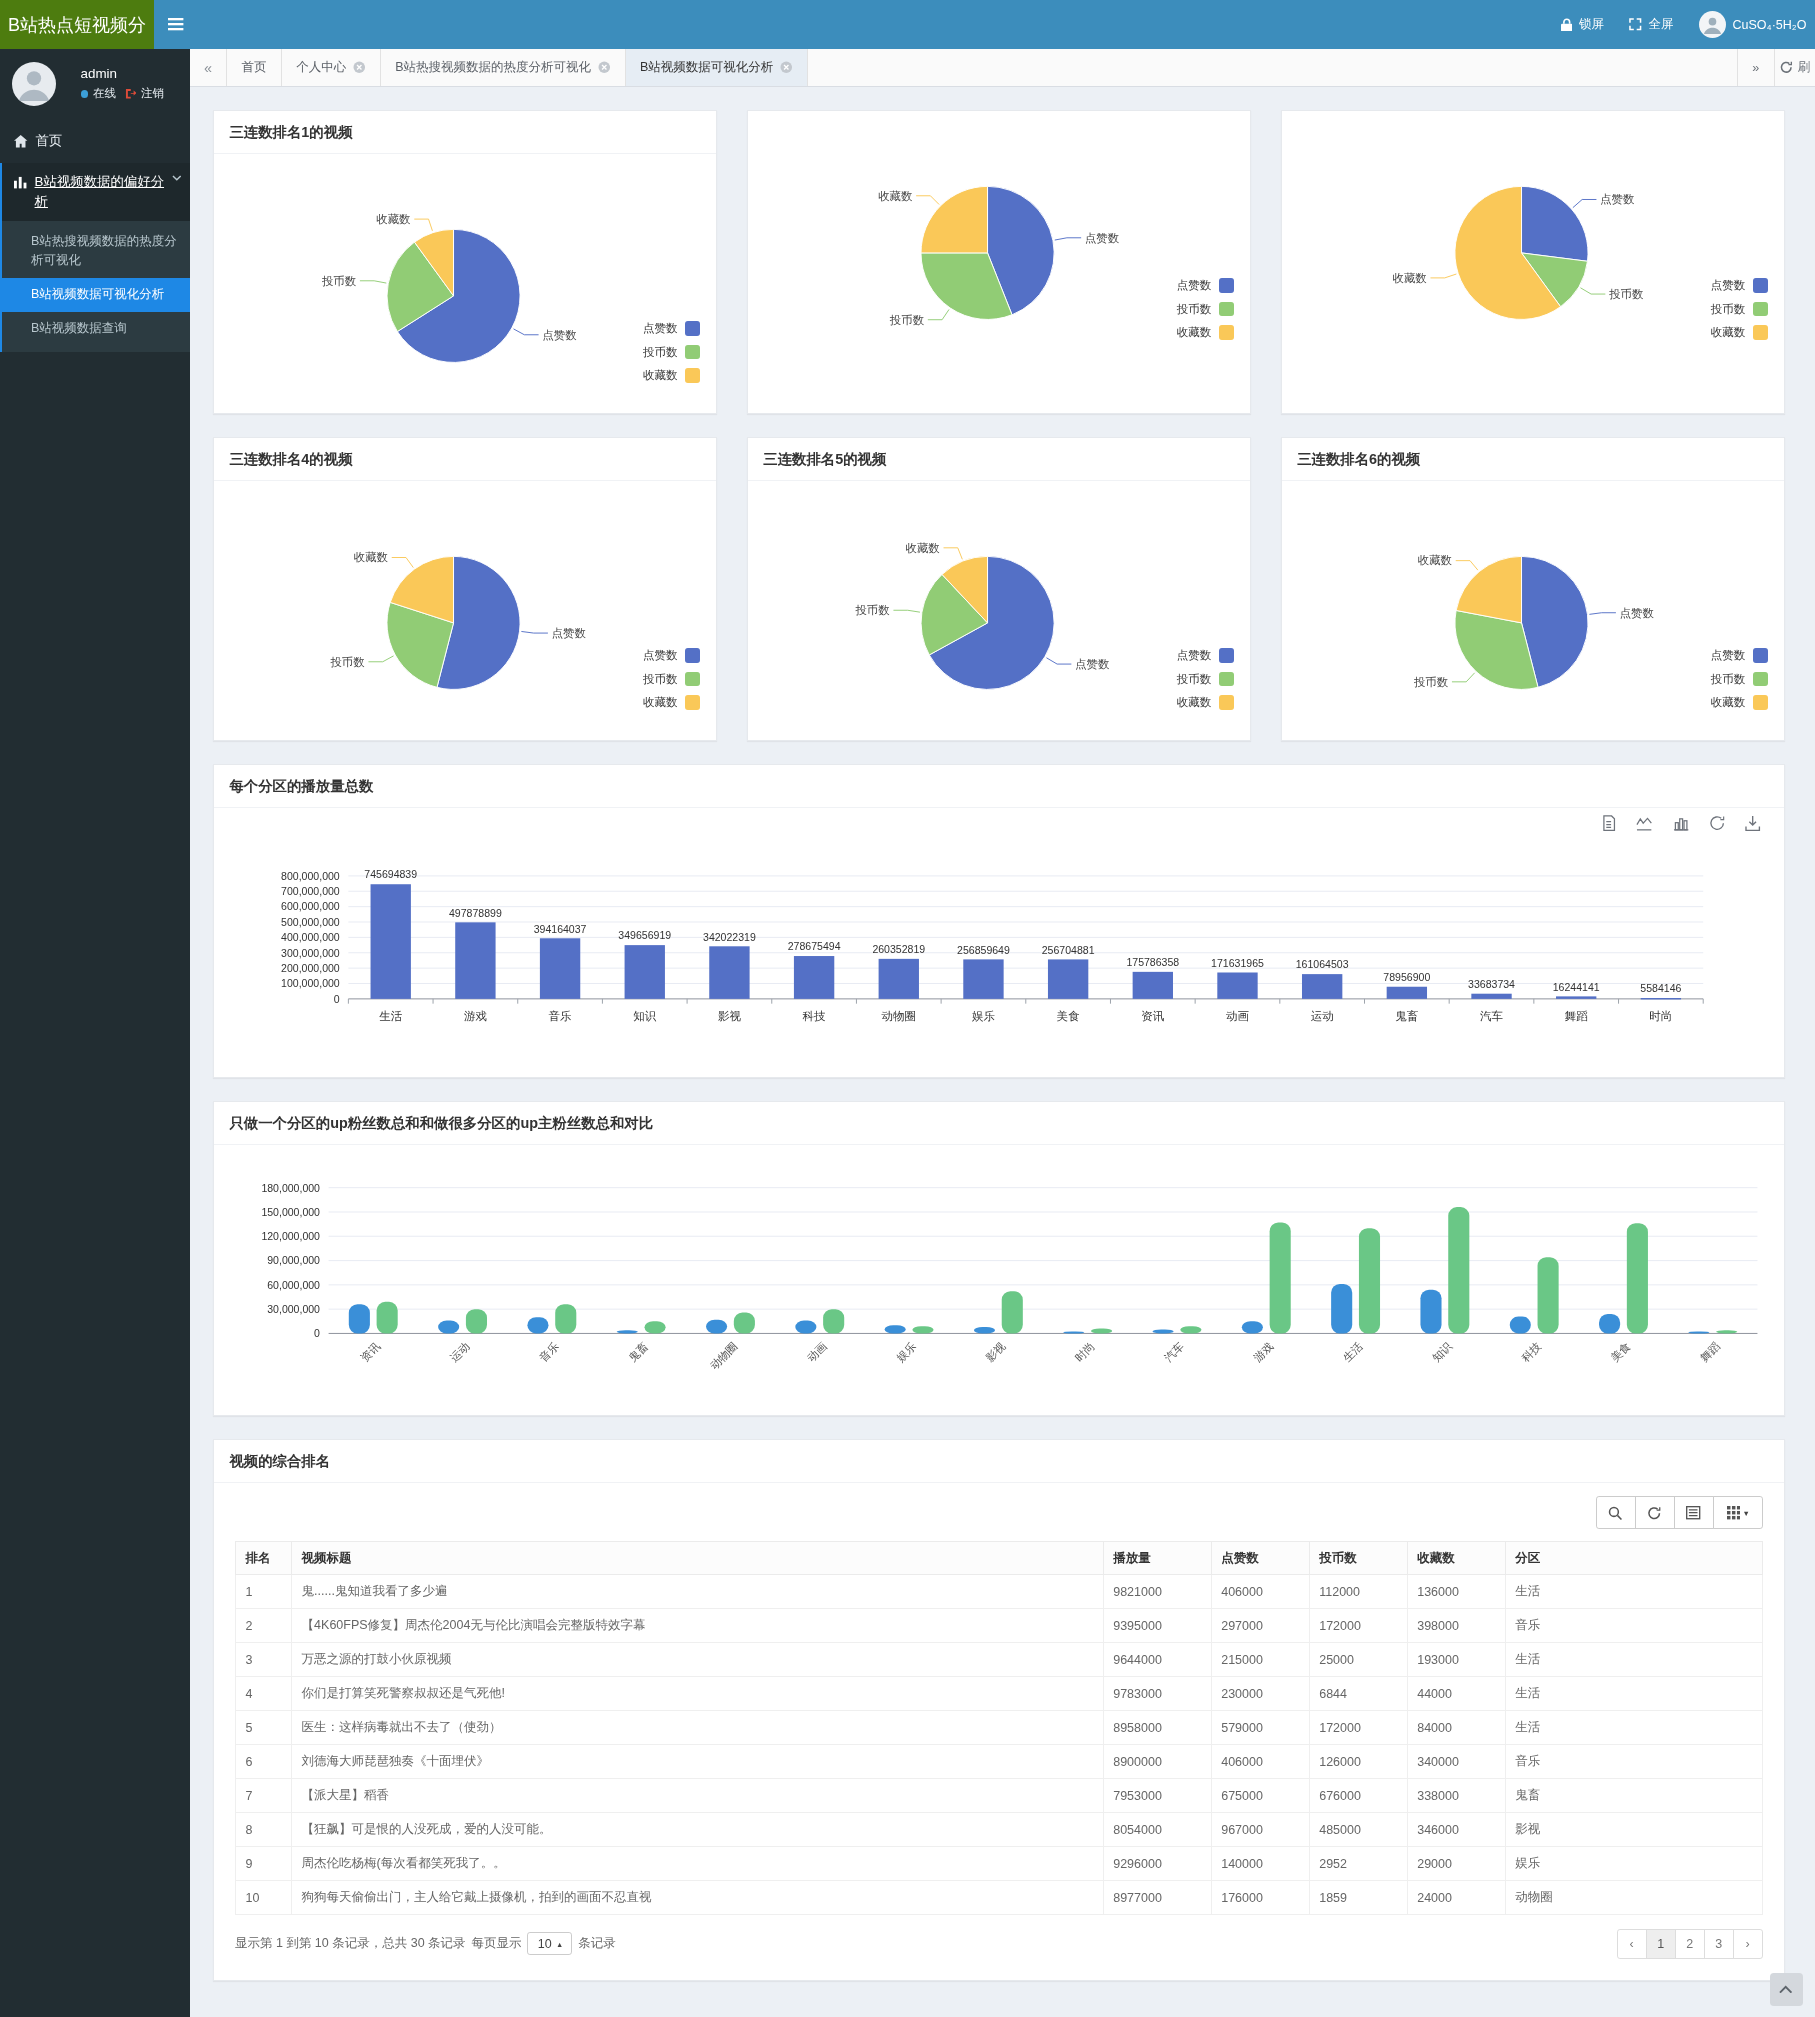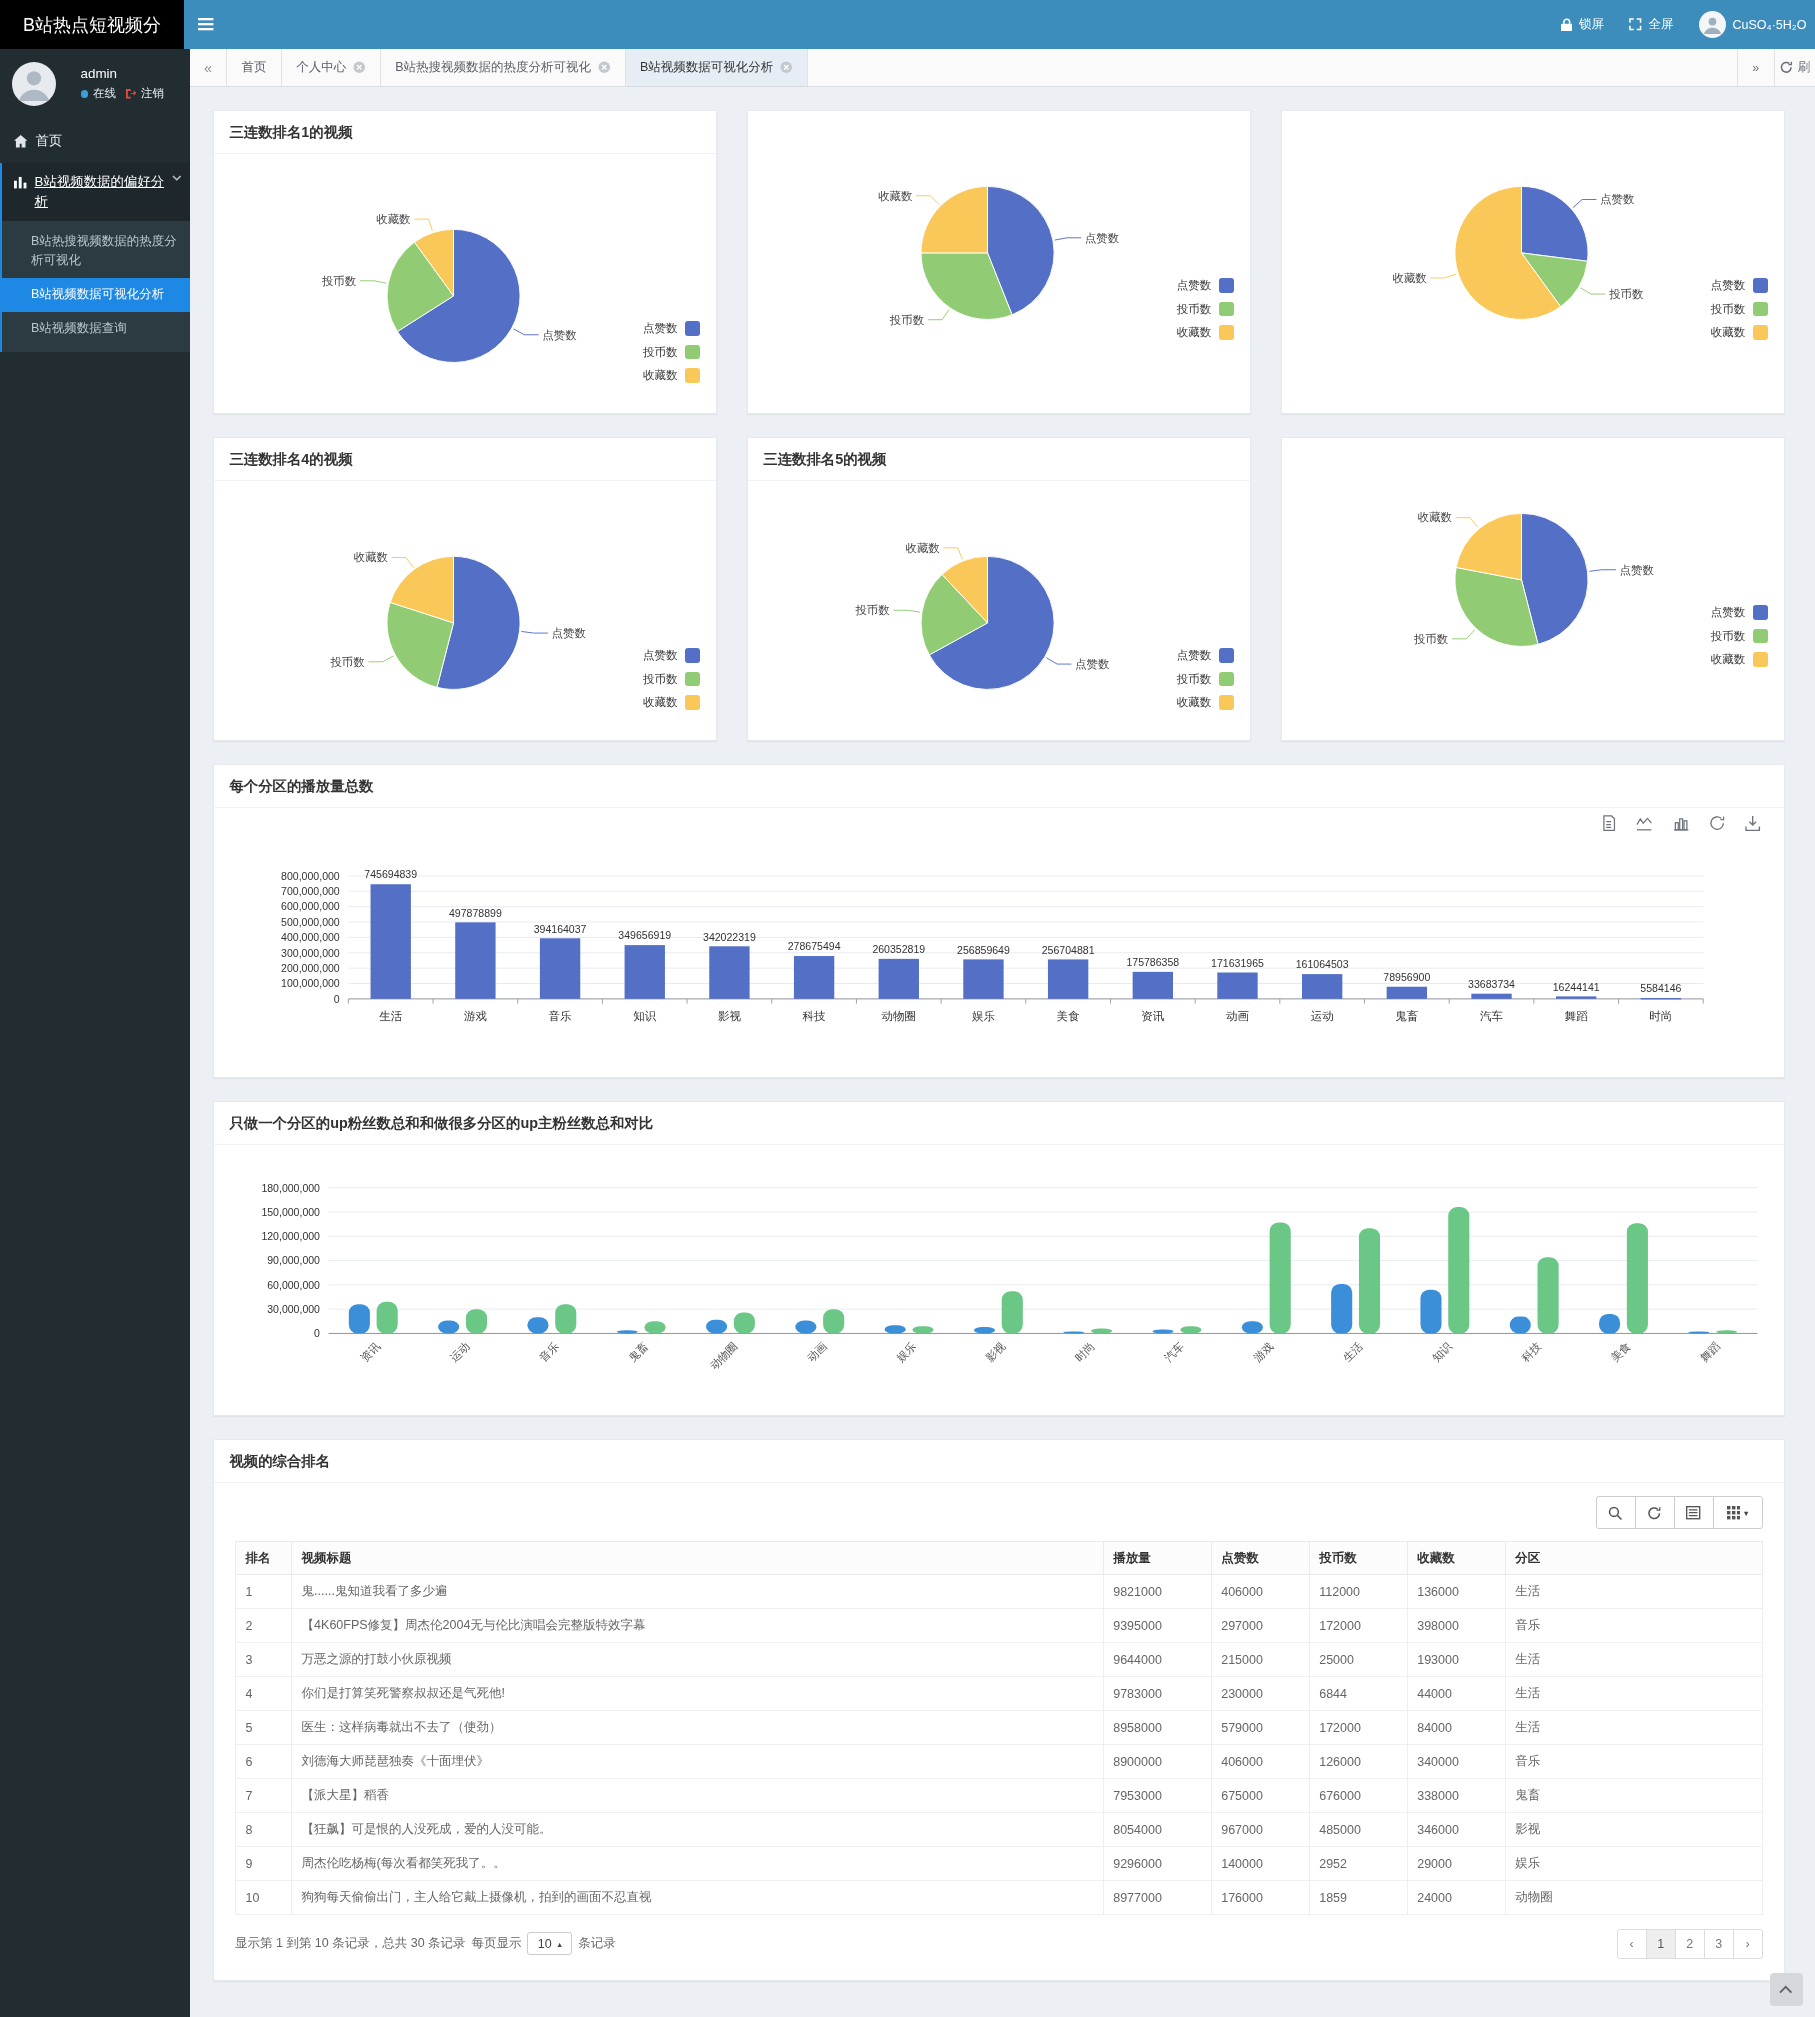--- a/index.html
+++ b/index.html
@@ -2,21 +2,21 @@
 <html><head>
 <meta charset="utf-8">
 <style>
   * { margin:0; padding:0; box-sizing:border-box; }
   html,body { width:1816px; height:2017px; overflow:hidden; background:#ecf0f5;
     font-family:"Liberation Sans","DejaVu Sans",sans-serif; font-size:12.5px; color:#333; }
   body { position:relative; }
 
   
   .navbar { position:absolute; top:0; left:0; width:1816px; height:49px; background:#3c8dbc; z-index:30; display:flex; align-items:stretch; }
-  .logo { width:184px; background:#000000; color:#fff; font-size:18px; font-weight:400; display:flex; align-items:center; justify-content:center; white-space:nowrap; overflow:hidden; }
+  .logo { width:154px; background:#4d7c0f; color:#fff; font-size:18px; font-weight:400; display:flex; align-items:center; justify-content:center; white-space:nowrap; overflow:hidden; }
   .hamburger { width:44px; display:flex; align-items:center; justify-content:center; cursor:pointer; }
   .nav-right { margin-left:auto; display:flex; align-items:center; gap:25px; padding-right:9.6px; color:#fff; }
   .nav-item { display:flex; align-items:center; gap:7px; font-size:12.5px; color:#fff; cursor:pointer; white-space:nowrap; }
   .nav-avatar { width:27px; height:27px; border-radius:50%; background:#f3f5f7; display:flex; align-items:center; justify-content:center; overflow:hidden; }
 
   
   .sidebar { position:absolute; top:49px; left:0; bottom:0; width:190px; background:#222d32; z-index:20; }
   .user-panel { display:flex; align-items:center; gap:25px; padding:12.5px 9.6px 14.4px 11.5px; }
   .avatar-lg { width:44px; height:44px; border-radius:50%; background:#e7ebef; flex:0 0 44px; display:flex; align-items:center; justify-content:center; overflow:hidden; }
   .user-meta .name { color:#fff; font-size:13.4px; margin-bottom:5.8px; }
@@ -360,20 +360,21 @@
               <span class="legend-swatch" style="background: rgb(145, 204, 117);"></span>
             </div>
             <div class="legend-row">
               <span class="legend-label">收藏数</span>
               <span class="legend-swatch" style="background: rgb(250, 200, 88);"></span>
             </div>
           </div>
         </div>
       </div>
       <div class="card pie-card">
+        <div class="card-title">三连数排名6的视频</div>
         <div class="pie-body">
           <svg class="pie-svg" viewBox="0 0 528 272" style="font-size:13px">
             <path d="M 252 148 L 252.0 78.0 A 70 70 0 0 1 269.4 215.8 Z" fill="#5470c6" stroke="#fff" stroke-width="1"></path>
             <polyline points="323.4,139.0 336.3,137.3 351.3,137.3" fill="none" stroke="#5470c6" stroke-width="1"></polyline>
             <text x="355.3" y="141.3" text-anchor="start" class="pie-label">点赞数</text>
             <path d="M 252 148 L 269.4 215.8 A 70 70 0 0 1 183.2 134.9 Z" fill="#91cc75" stroke="#fff" stroke-width="1"></path>
             <polyline points="202.7,200.5 193.8,210.0 178.8,210.0" fill="none" stroke="#91cc75" stroke-width="1"></polyline>
             <text x="174.8" y="214.0" text-anchor="end" class="pie-label">投币数</text>
             <path d="M 252 148 L 183.2 134.9 A 70 70 0 0 1 252.0 78.0 Z" fill="#fac858" stroke="#fff" stroke-width="1"></path>
             <polyline points="206.1,92.5 197.8,82.5 182.8,82.5" fill="none" stroke="#fac858" stroke-width="1"></polyline>

